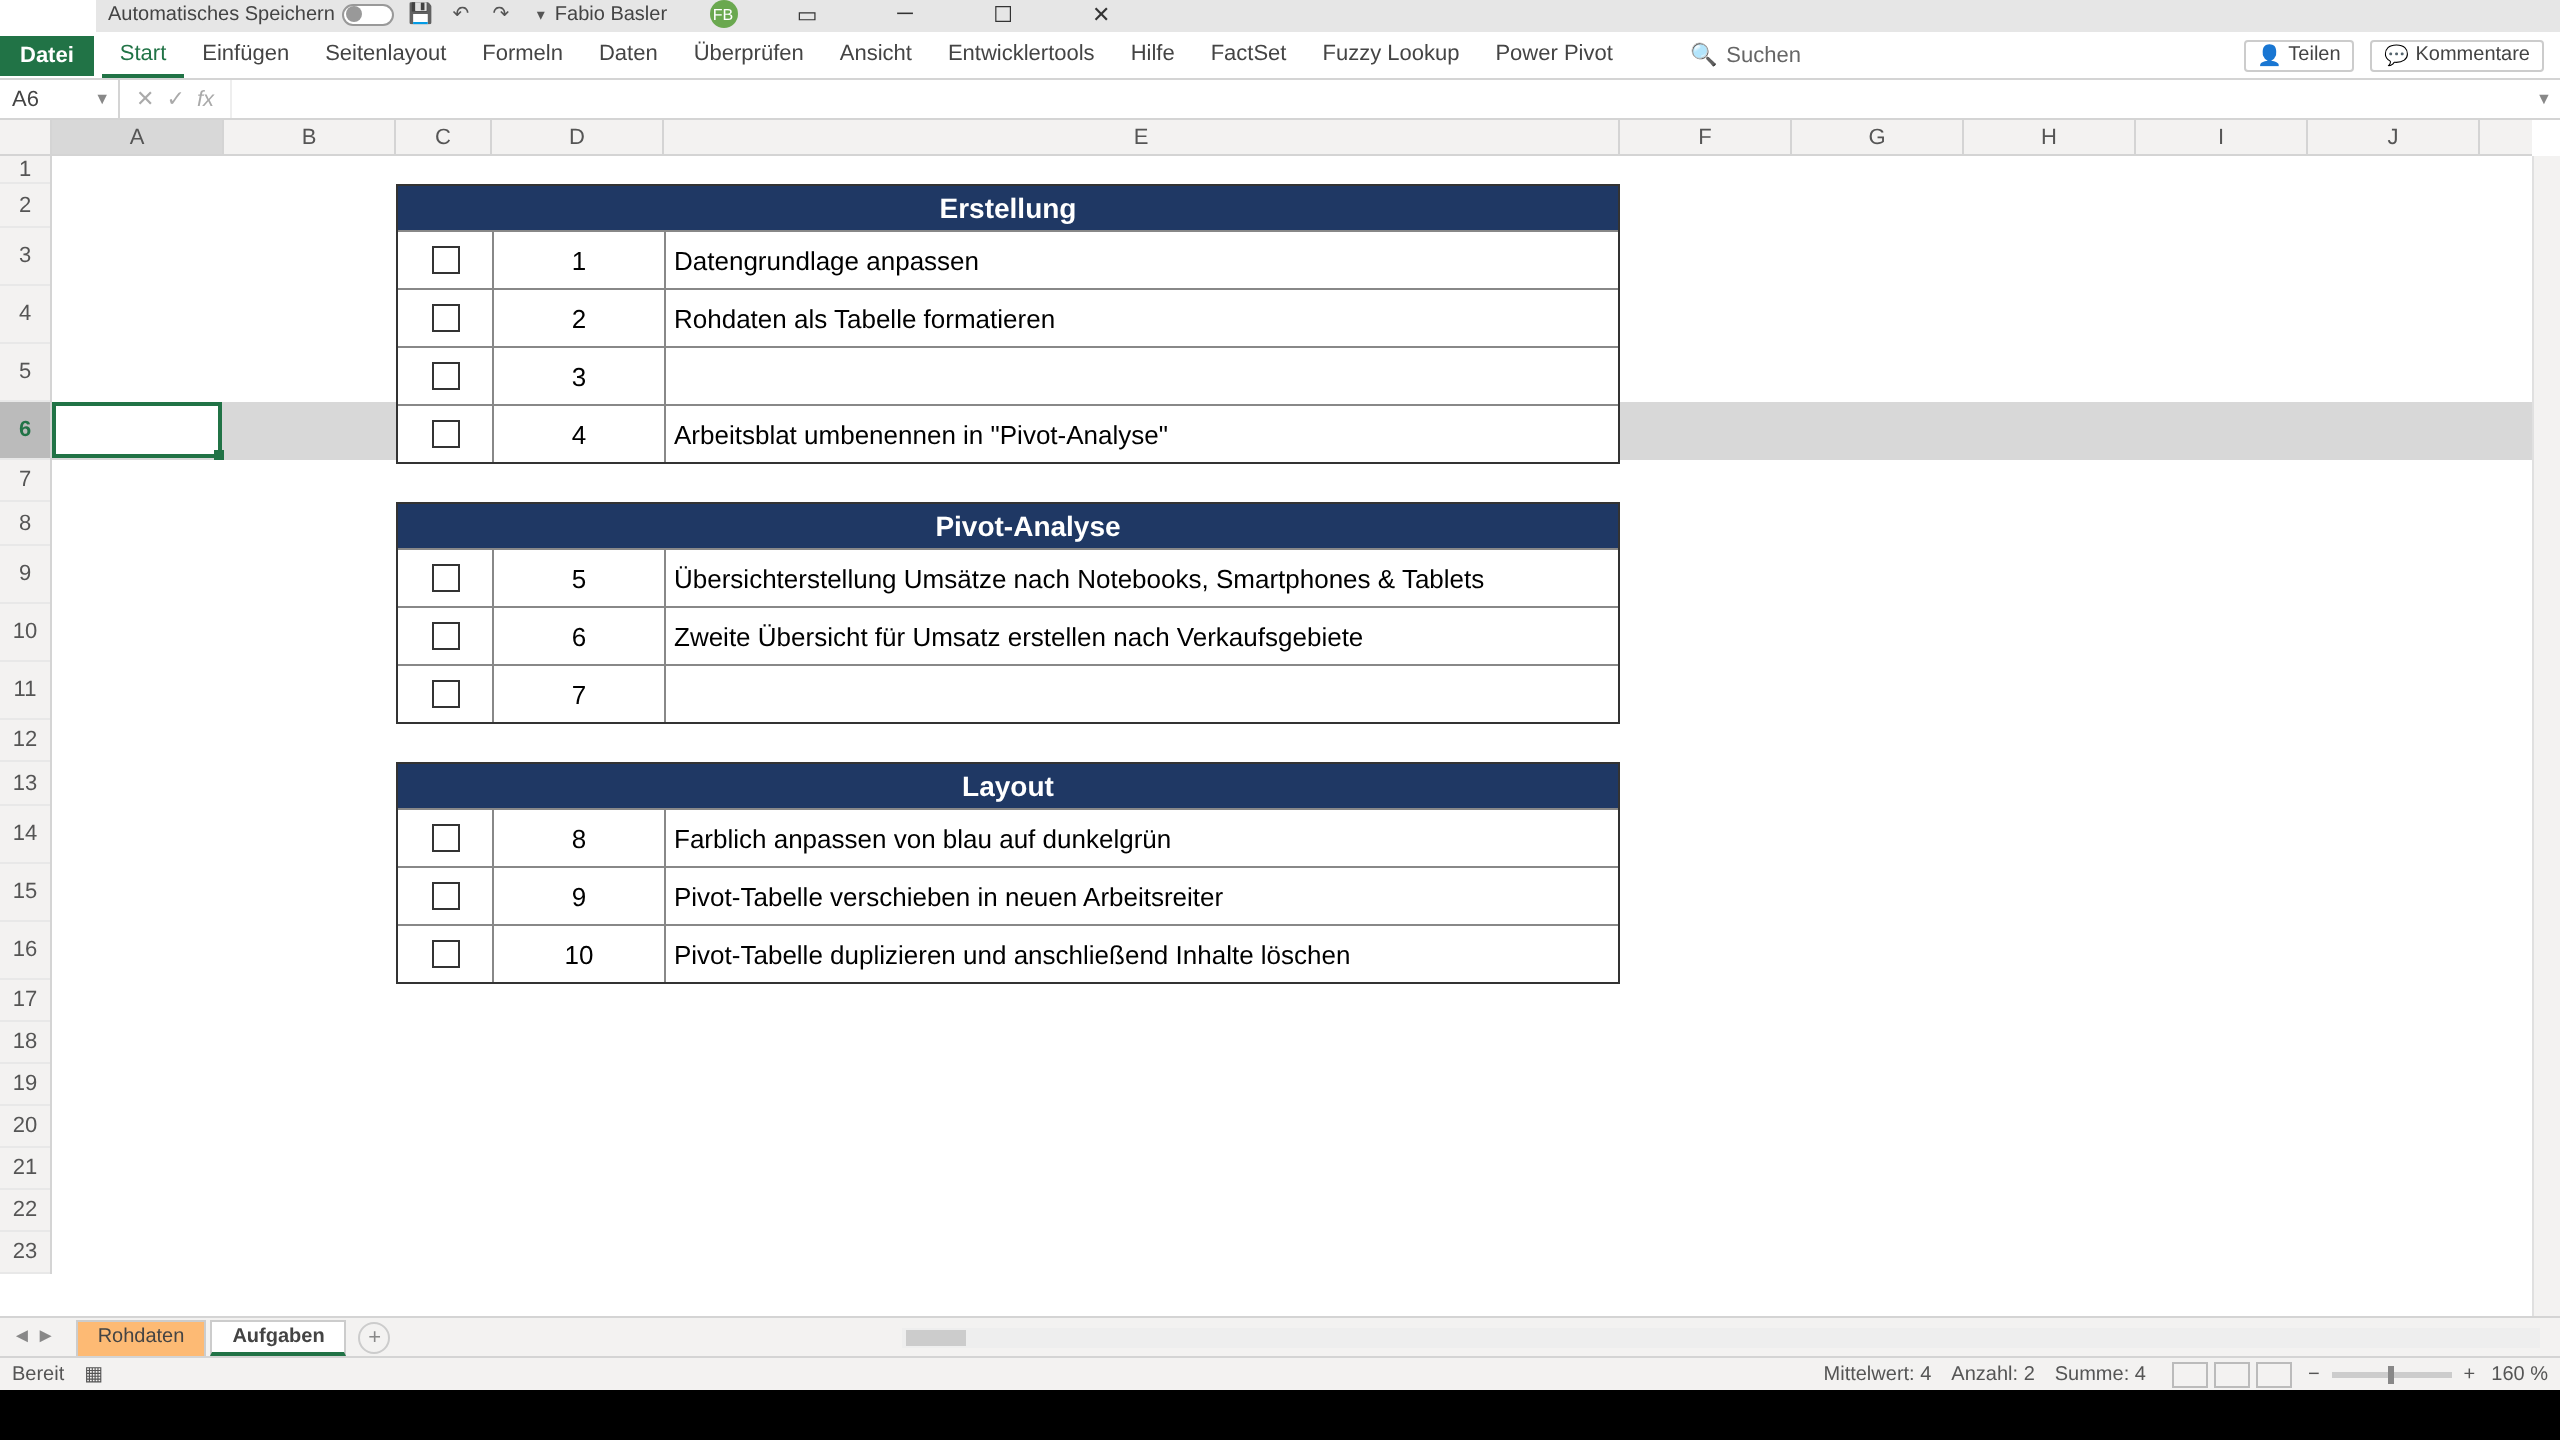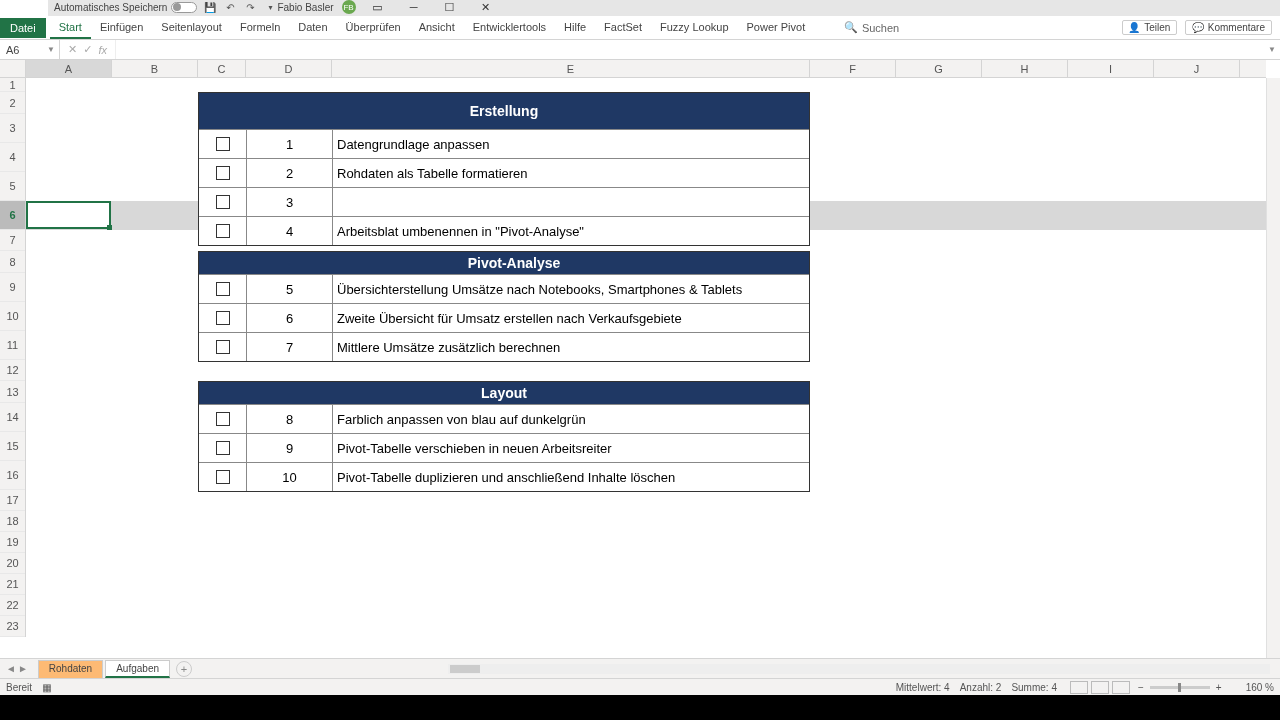--- a/index.html
+++ b/index.html
@@ -7,27 +7,27 @@
 .app { width: 1280px; height: 695px; background: #fff; display: flex; flex-direction: column; }
 
 
 .titlebar { height: 16px; background: #e6e6e6; display: flex; align-items: flex-start; font-size: 10px; color: #444; margin-left: 48px; }
 .titlebar .left { display: flex; align-items: center; gap: 6px; padding-left: 6px; }
 .titlebar .autosave { display: flex; align-items: center; gap: 4px; }
 .toggle { width: 26px; height: 11px; border: 1px solid #999; border-radius: 6px; background: #fff; position: relative; }
 .toggle::after { content: ""; position: absolute; left: 1px; top: 0.5px; width: 8px; height: 8px; border-radius: 50%; background: #999; }
 .ticon { width: 14px; height: 14px; display: inline-flex; align-items: center; justify-content: center; font-size: 10px; color: #555; }
 .titlebar .center { flex: 1; text-align: center; color: #666; }
-.titlebar .right { display: flex; align-items: center; gap: 8px; padding-right: 6px; }
+.titlebar .right { display: flex; align-items: center; gap: 21px; padding-right: 6px; }
 .avatar { width: 14px; height: 14px; border-radius: 50%; background: #6aa84f; color: #fff; font-size: 8px; display: flex; align-items: center; justify-content: center; }
 .winbtn { width: 28px; text-align: center; font-size: 11px; color: #333; }
 
 
 .ribbon { height: 24px; background: #fff; border-bottom: 1px solid #d4d4d4; display: flex; align-items: center; font-size: 11px; }
-.ribbon .file { background: #217346; color: #fff; padding: 4px 10px; margin-right: 4px; }
+.ribbon .file { background: #217346; color: #fff; padding: 4px 10px; margin-right: 4px; font-weight: bold; }
 .ribbon .tab { padding: 4px 9px; color: #444; cursor: pointer; }
 .ribbon .tab.active { border-bottom: 2px solid #217346; color: #217346; }
 .ribbon .spacer { flex: 1; }
 .ribbon .search { display: flex; align-items: center; gap: 4px; color: #666; margin-left: 30px; }
 .ribbon .ractions { display: flex; align-items: center; gap: 8px; padding-right: 8px; }
 .ribbon .raction { border: 1px solid #ccc; padding: 1px 6px; border-radius: 2px; color: #444; font-size: 10px; display: flex; align-items: center; gap: 3px; }
 
 
 .fbar { height: 20px; border-bottom: 1px solid #d4d4d4; display: flex; align-items: center; font-size: 11px; }
 .namebox { width: 60px; border-right: 1px solid #d4d4d4; padding-left: 6px; color: #444; display: flex; align-items: center; height: 100%; }
@@ -57,21 +57,21 @@
 .ct .row { display: flex; border-top: 1px solid #888; }
 .ct .c-chk { width: 48px; display: flex; align-items: center; justify-content: center; border-right: 1px solid #888; }
 .ct .c-num { width: 86px; display: flex; align-items: center; justify-content: center; border-right: 1px solid #888; font-size: 13px; }
 .ct .c-txt { flex: 1; display: flex; align-items: center; padding-left: 4px; font-size: 13px; }
 .chkbox { width: 14px; height: 14px; border: 1.5px solid #333; }
 
 
 .sheetbar { height: 20px; background: #f3f2f1; border-top: 1px solid #d4d4d4; display: flex; align-items: center; font-size: 10px; }
 .sheetnav { display: flex; gap: 2px; padding: 0 6px; color: #888; }
 .sheettab { padding: 2px 10px; border: 1px solid #ccc; border-bottom: none; background: #fdba74; color: #444; }
-.sheettab.active { background: #fff; font-weight: normal; border-bottom: 2px solid #217346; }
+.sheettab.active { background: #fff; font-weight: bold; border-bottom: 2px solid #217346; }
 .addsheet { width: 16px; height: 16px; border: 1px solid #ccc; border-radius: 50%; margin-left: 6px; display: flex; align-items: center; justify-content: center; color: #888; font-size: 11px; }
 .sheetbar .hscroll { flex: 1; margin: 0 10px; height: 10px; background: #eee; position: relative; }
 .sheetbar .hscroll .thumb { position: absolute; left: 2px; width: 30px; top: 1px; bottom: 1px; background: #ccc; }
 
 
 .status { height: 17px; background: #f3f2f1; border-top: 1px solid #d4d4d4; display: flex; align-items: center; font-size: 10px; color: #555; padding: 0 6px; }
 .status .sp { flex: 1; }
 .status .agg { margin-right: 10px; }
 .viewbtn { width: 18px; height: 13px; border: 1px solid #bbb; margin-left: 3px; }
 .zoomslider { width: 60px; height: 3px; background: #ccc; margin: 0 6px; position: relative; }
@@ -185,21 +185,21 @@
         <div style="height: 21px;">18</div>
         <div style="height: 21px;">19</div>
         <div style="height: 21px;">20</div>
         <div style="height: 21px;">21</div>
         <div style="height: 21px;">22</div>
         <div style="height: 21px;">23</div>
       </div>
     <div class="cells" id="cells">
         <div class="rowselect" style="top: 123px; height: 29px;"></div>
         <div class="ct" style="left: 172px; top: 14px; width: 612px;">
-          <div class="hdr" style="height: 36px;">Erstellung</div>
+          <div class="hdr" style="height: 22px;">Erstellung</div>
           <div class="row" style="height: 29px;">
             <div class="c-chk">
               <div class="chkbox"></div>
             </div>
             <div class="c-num">1</div>
             <div class="c-txt">Datengrundlage anpassen</div>
           </div>
           <div class="row" style="height: 29px;">
             <div class="c-chk">
               <div class="chkbox"></div>
@@ -235,21 +235,20 @@
               <div class="chkbox"></div>
             </div>
             <div class="c-num">6</div>
             <div class="c-txt">Zweite Übersicht für Umsatz erstellen nach Verkaufsgebiete</div>
           </div>
           <div class="row" style="height: 29px;">
             <div class="c-chk">
               <div class="chkbox"></div>
             </div>
             <div class="c-num">7</div>
-            <div class="c-txt">Mittlere Umsätze zusätzlich berechnen</div>
           </div>
         </div>
         <div class="ct" style="left: 172px; top: 303px; width: 612px;">
           <div class="hdr" style="height: 22px;">Layout</div>
           <div class="row" style="height: 29px;">
             <div class="c-chk">
               <div class="chkbox"></div>
             </div>
             <div class="c-num">8</div>
             <div class="c-txt">Farblich anpassen von blau auf dunkelgrün</div>
@@ -296,16 +295,16 @@
     <div class="sp"></div>
     <span class="agg"><span>Mittelwert:</span> <span>4</span></span>
     <span class="agg"><span>Anzahl:</span> <span>2</span></span>
     <span class="agg"><span>Summe:</span> <span>4</span></span>
     <span class="viewbtn"></span>
     <span class="viewbtn"></span>
     <span class="viewbtn"></span>
     <span style="margin-left:8px;">−</span>
     <span class="zoomslider"></span>
     <span>+</span>
-    <span style="margin-left:24px;">160 %</span>
+    <span style="margin-left:8px;">160 %</span>
   </div>
 
 </div>
 
 </body></html>

